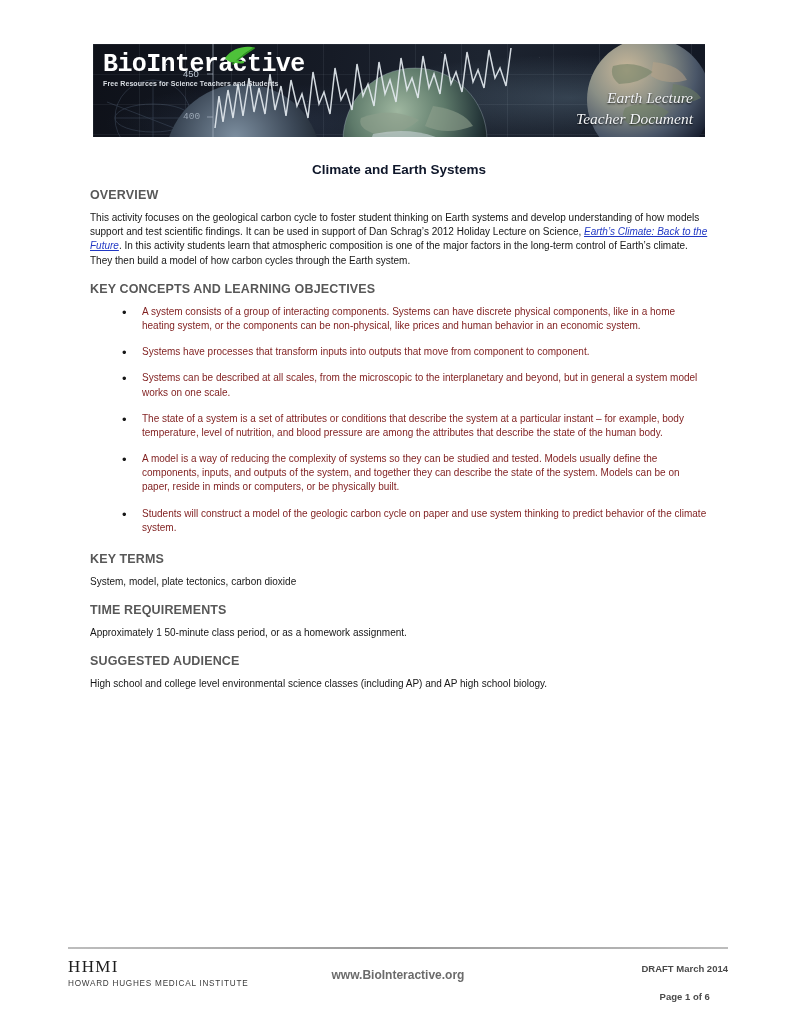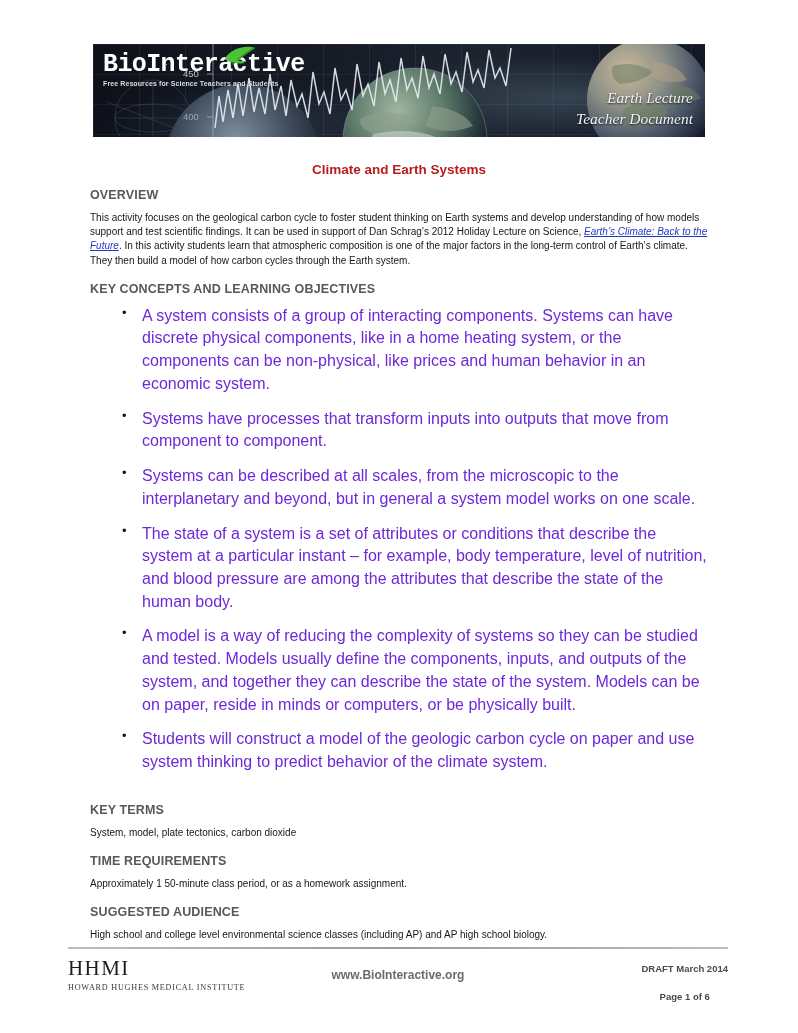--- a/index.html
+++ b/index.html
@@ -109,21 +109,21 @@
 
   
   .doc-title {
     position: absolute;
     left: 93px;
     top: 162px;
     width: 612px;
     text-align: center;
     font-size: 13.5px;
     font-weight: bold;
-    color: #b91c1c;
+    color: #0f172a;
   }
 
   .content {
     position: absolute;
     left: 90px;
     top: 188px;
     width: 618px;
   }
 
   h2.section {
@@ -150,26 +150,26 @@
   }
 
   ul.bullets {
     list-style: none;
     margin: 0 0 0 0;
     padding: 0;
   }
   ul.bullets li {
     position: relative;
     padding-left: 52px;
-    font-size: 16px;
+    font-size: 10px;
     line-height: 1.42;
-    color: #6d28d9;
+    color: #7f1d1d;
     margin-bottom: 12px;
   }
-  ul.bullets li:last-child { margin-bottom: 12px; }
+  ul.bullets li:last-child { margin-bottom: 0; }
   ul.bullets li::before {
     content: "\2022";
     position: absolute;
     left: 32px;
     top: -1px;
     font-size: 13px;
     color: #161616;
   }
 
   .block-gap { height: 17px; }
@@ -190,28 +190,28 @@
     width: 660px;
     height: 60px;
   }
   .hhmi {
     position: absolute;
     left: 0;
     top: 3px;
   }
   .hhmi-mark {
     font-family: "Liberation Serif", serif;
-    font-size: 21px;
+    font-size: 17px;
     color: #1d1d1d;
     letter-spacing: 1.4px;
     line-height: 1;
     font-weight: normal;
   }
   .hhmi-sub {
-    font-family: Liberation Serif, serif;
+    font-family: Liberation Sans, sans-serif;
     font-size: 8.2px;
     color: #3a3a3a;
     letter-spacing: 0.75px;
     margin-top: 4px;
     white-space: nowrap;
   }
   .footer-url {
     position: absolute;
     left: 0;
     right: 0;
@@ -303,21 +303,21 @@
         <line x1="120" y1="0" x2="120" y2="93" stroke="#aab6c4" stroke-width="0.9" opacity="0.75"></line>
 
         <line x1="114" y1="30" x2="120" y2="30" stroke="#aab6c4" stroke-width="0.9" opacity="0.75"></line>
         <line x1="114" y1="73" x2="120" y2="73" stroke="#aab6c4" stroke-width="0.9" opacity="0.75"></line>
 
         <polyline fill="none" stroke="#e3e9ef" stroke-width="1.5" opacity="0.92" points="122,84 126,52 130,78 135,46 140,74 145,40 150,72 156,34 161,68 166,44 172,70 177,30 182,66 188,42 193,72 198,36 204,62 209,50 215,74 220,28 226,60 231,48 237,70 242,24 248,56 253,46 259,66 264,20 270,52 275,40 281,62 286,18 292,50 297,36 303,58 308,14 314,46 319,34 325,54 330,12 336,44 341,30 347,50 352,10 358,40 363,28 369,48 374,8 380,38 385,26 391,44 396,6 402,34 407,24 413,42 418,4"></polyline>
       </g>
     </svg>
 
     <div style="position:absolute;left:90px;top:24px;font-size:9.5px;color:#b9c3cf;font-family:'Liberation Sans',sans-serif;">450</div>
-    <div style="position:absolute;left:90px;top:67px;font-size:9.5px;color:#9aa6b4;font-family:Liberation Sans, sans-serif;">400</div>
+    <div style="position:absolute;left:90px;top:67px;font-size:9.5px;color:#9aa6b4;font-family:Liberation Mono, monospace;">400</div>
 
     <div class="banner-logo">
       <div style="position:relative;">
         <div class="logo-word">BioInteractive</div>
         <svg width="34" height="22" viewBox="0 0 34 22" style="position:absolute;left:120px;top:-7px;">
           <path d="M2 13 C10 2, 24 0, 32 3 C26 5, 20 9, 15 15 C11 19, 6 18, 2 13 Z" fill="#4ec13a"></path>
           <path d="M31 3 C24 8, 17 12, 10 19" stroke="#2f9a22" stroke-width="1.6" fill="none" stroke-linecap="round"></path>
           <path d="M8 14 C12 17, 16 18, 20 17" stroke="#4ec13a" stroke-width="2.4" fill="none" stroke-linecap="round"></path>
         </svg>
       </div>

